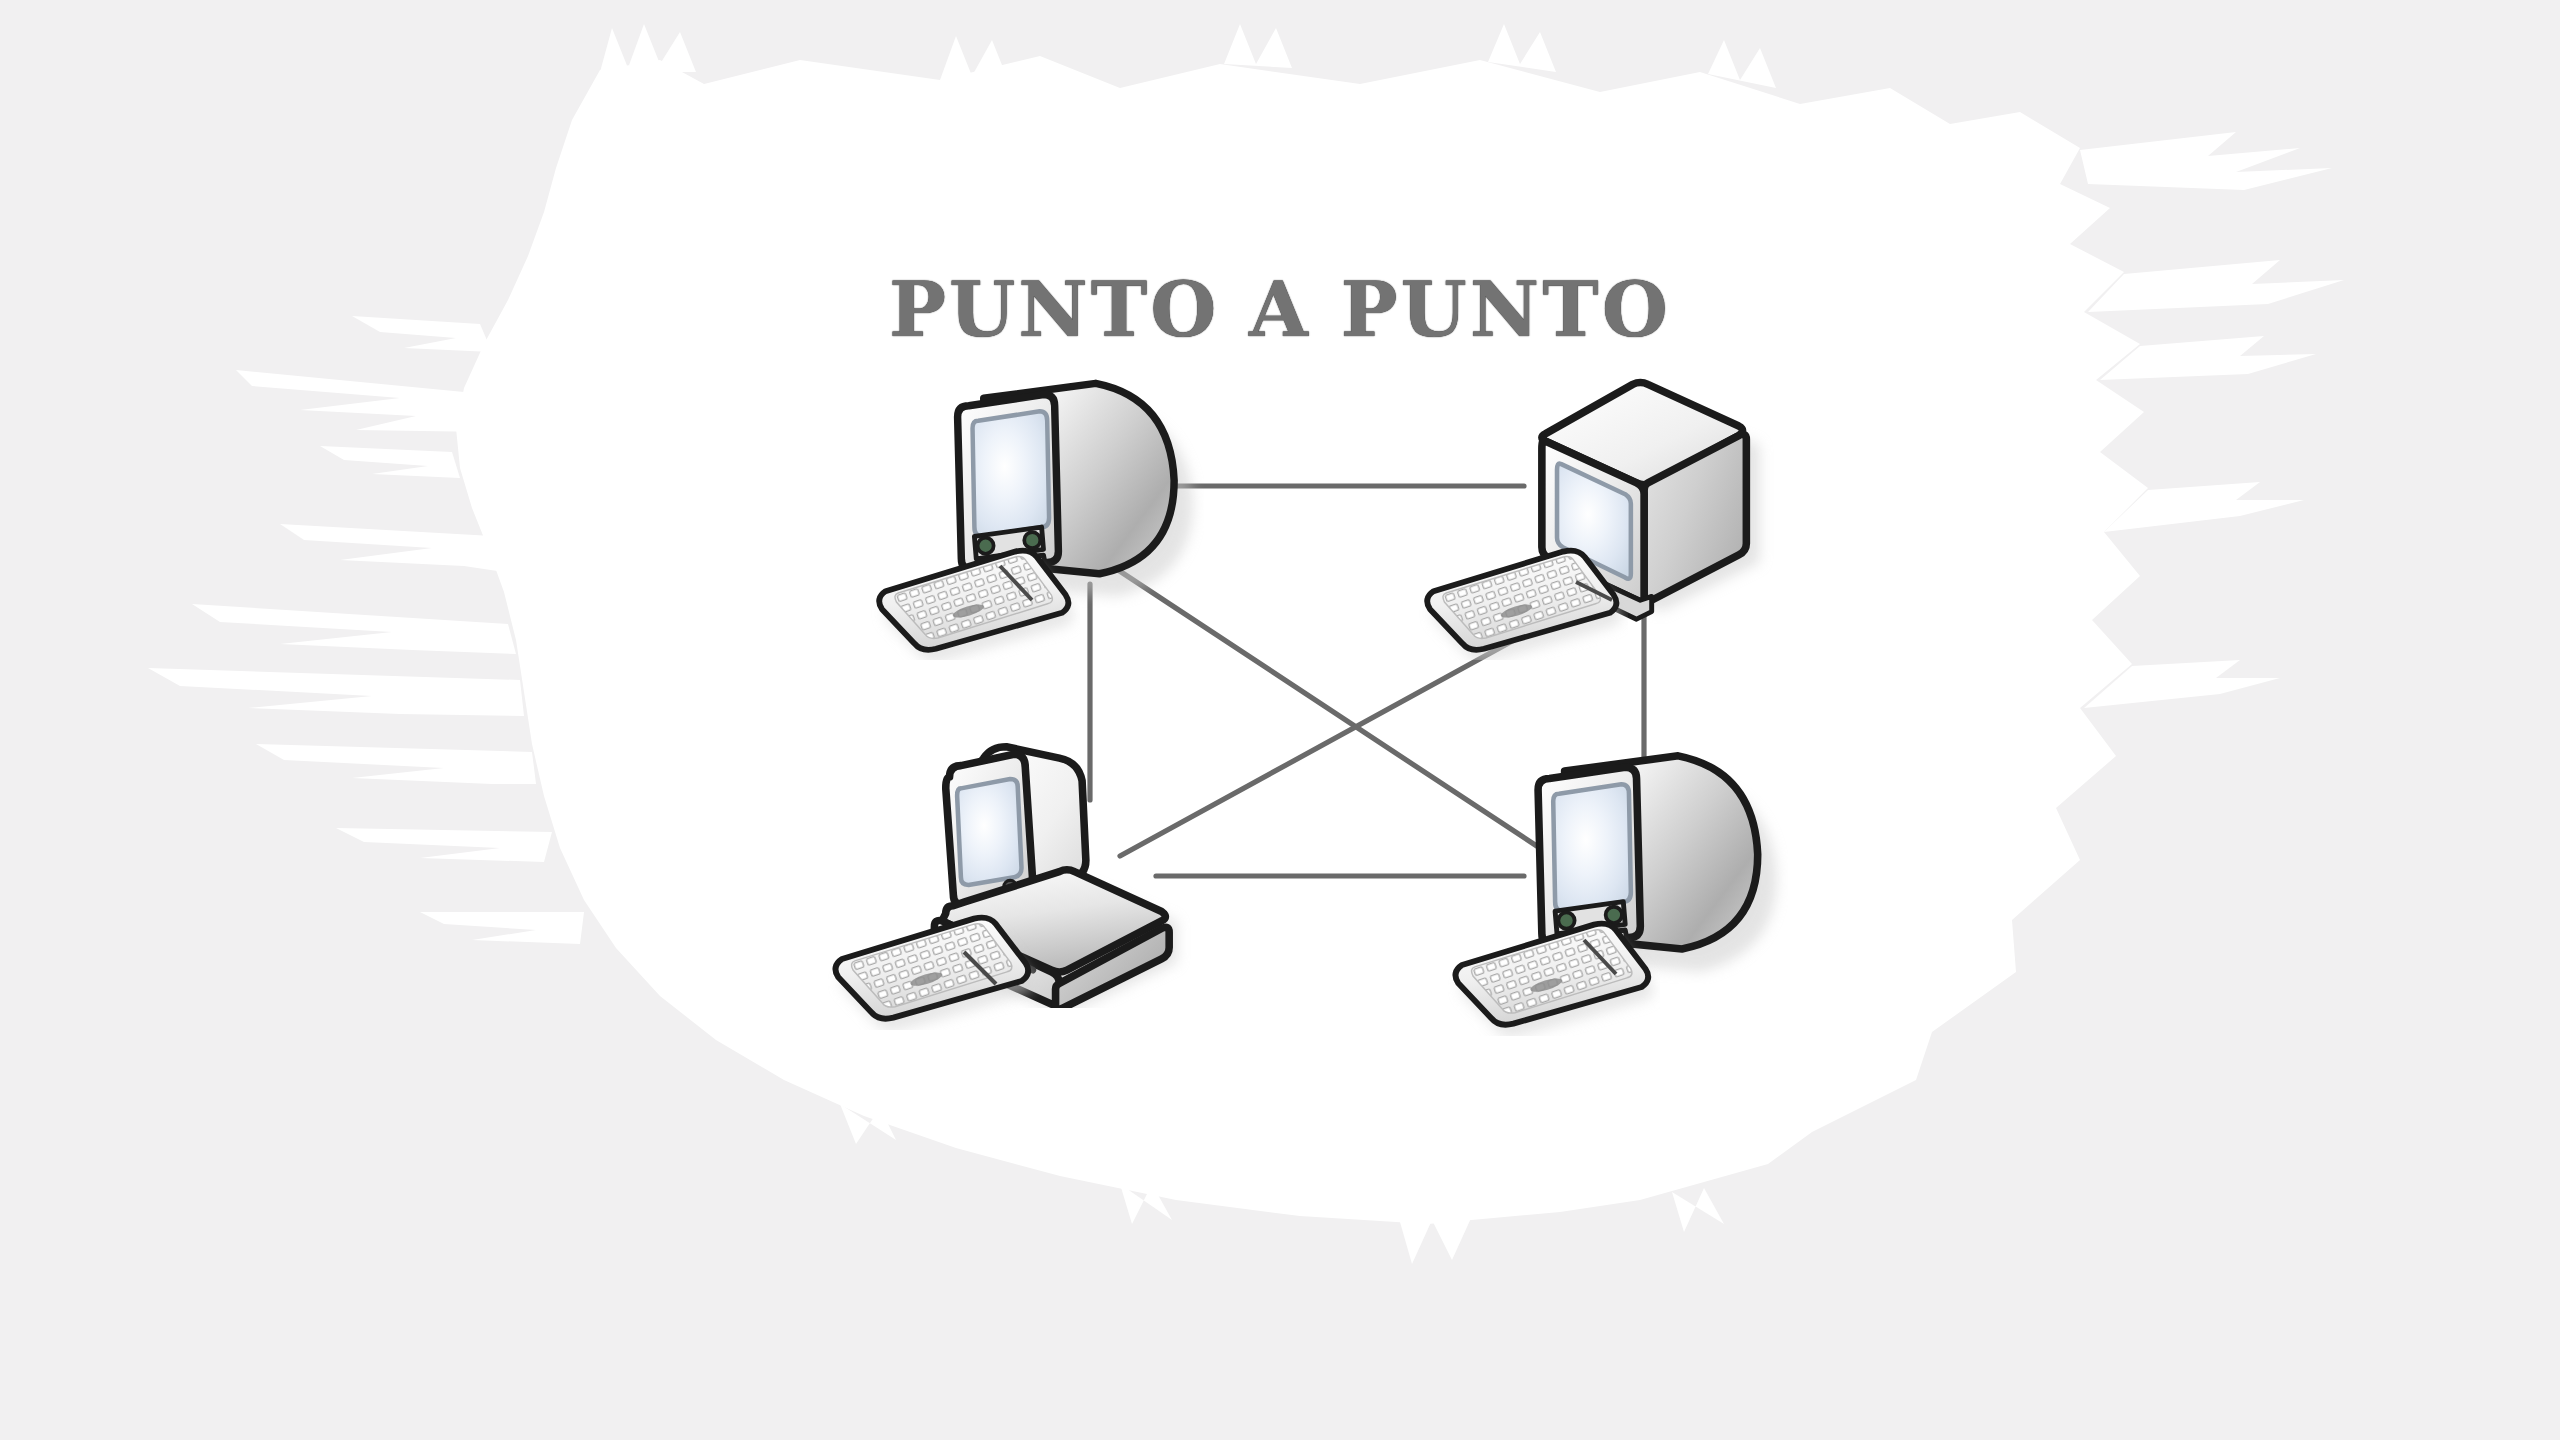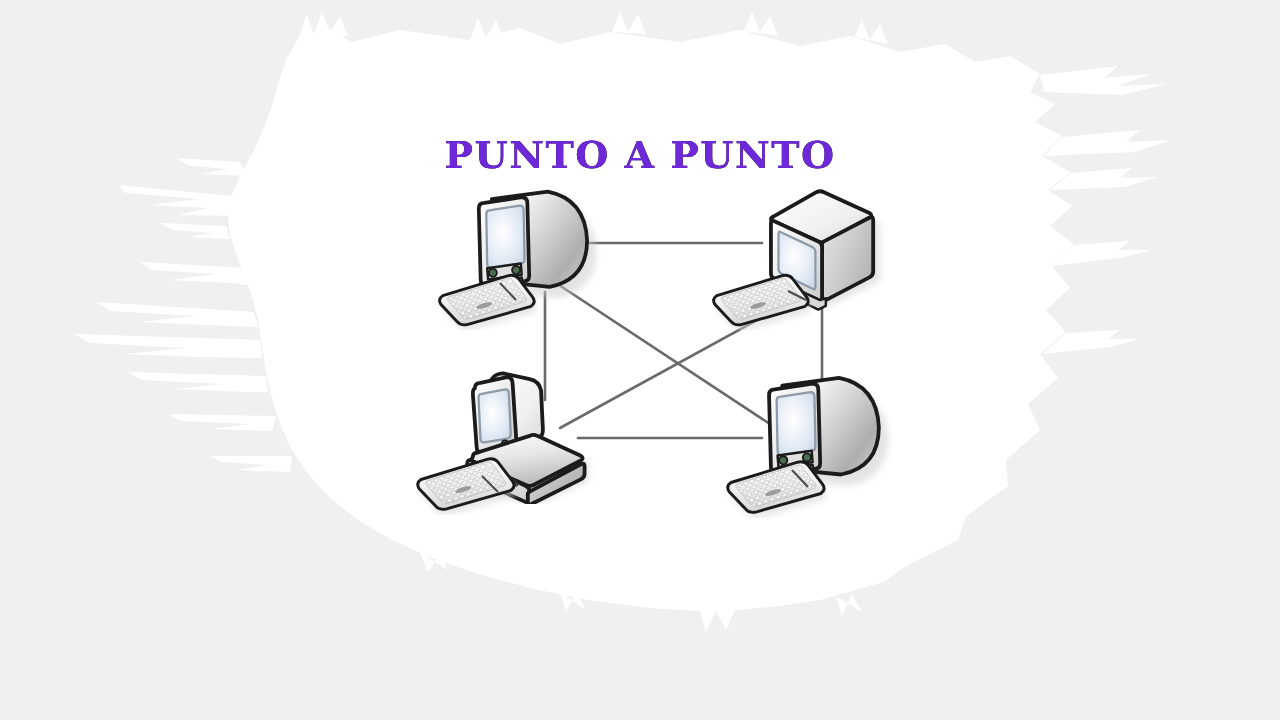--- a/index.html
+++ b/index.html
@@ -24,21 +24,21 @@
   #title {
     position: absolute;
     left: 0;
     top: 136px;
     width: 1280px;
     text-align: center;
     font-family: "DejaVu Serif", "Liberation Serif", serif;
     font-weight: 700;
     font-size: 38px;
     letter-spacing: 1.5px;
-    color: #6d28d9;
+    color: #737373;
     line-height: 1;
     white-space: nowrap;
     -webkit-font-smoothing: antialiased;
     text-shadow: 0 0 0.6px #000;
   }
 </style>
 </head>
 <body>
 
 <div id="stage">

